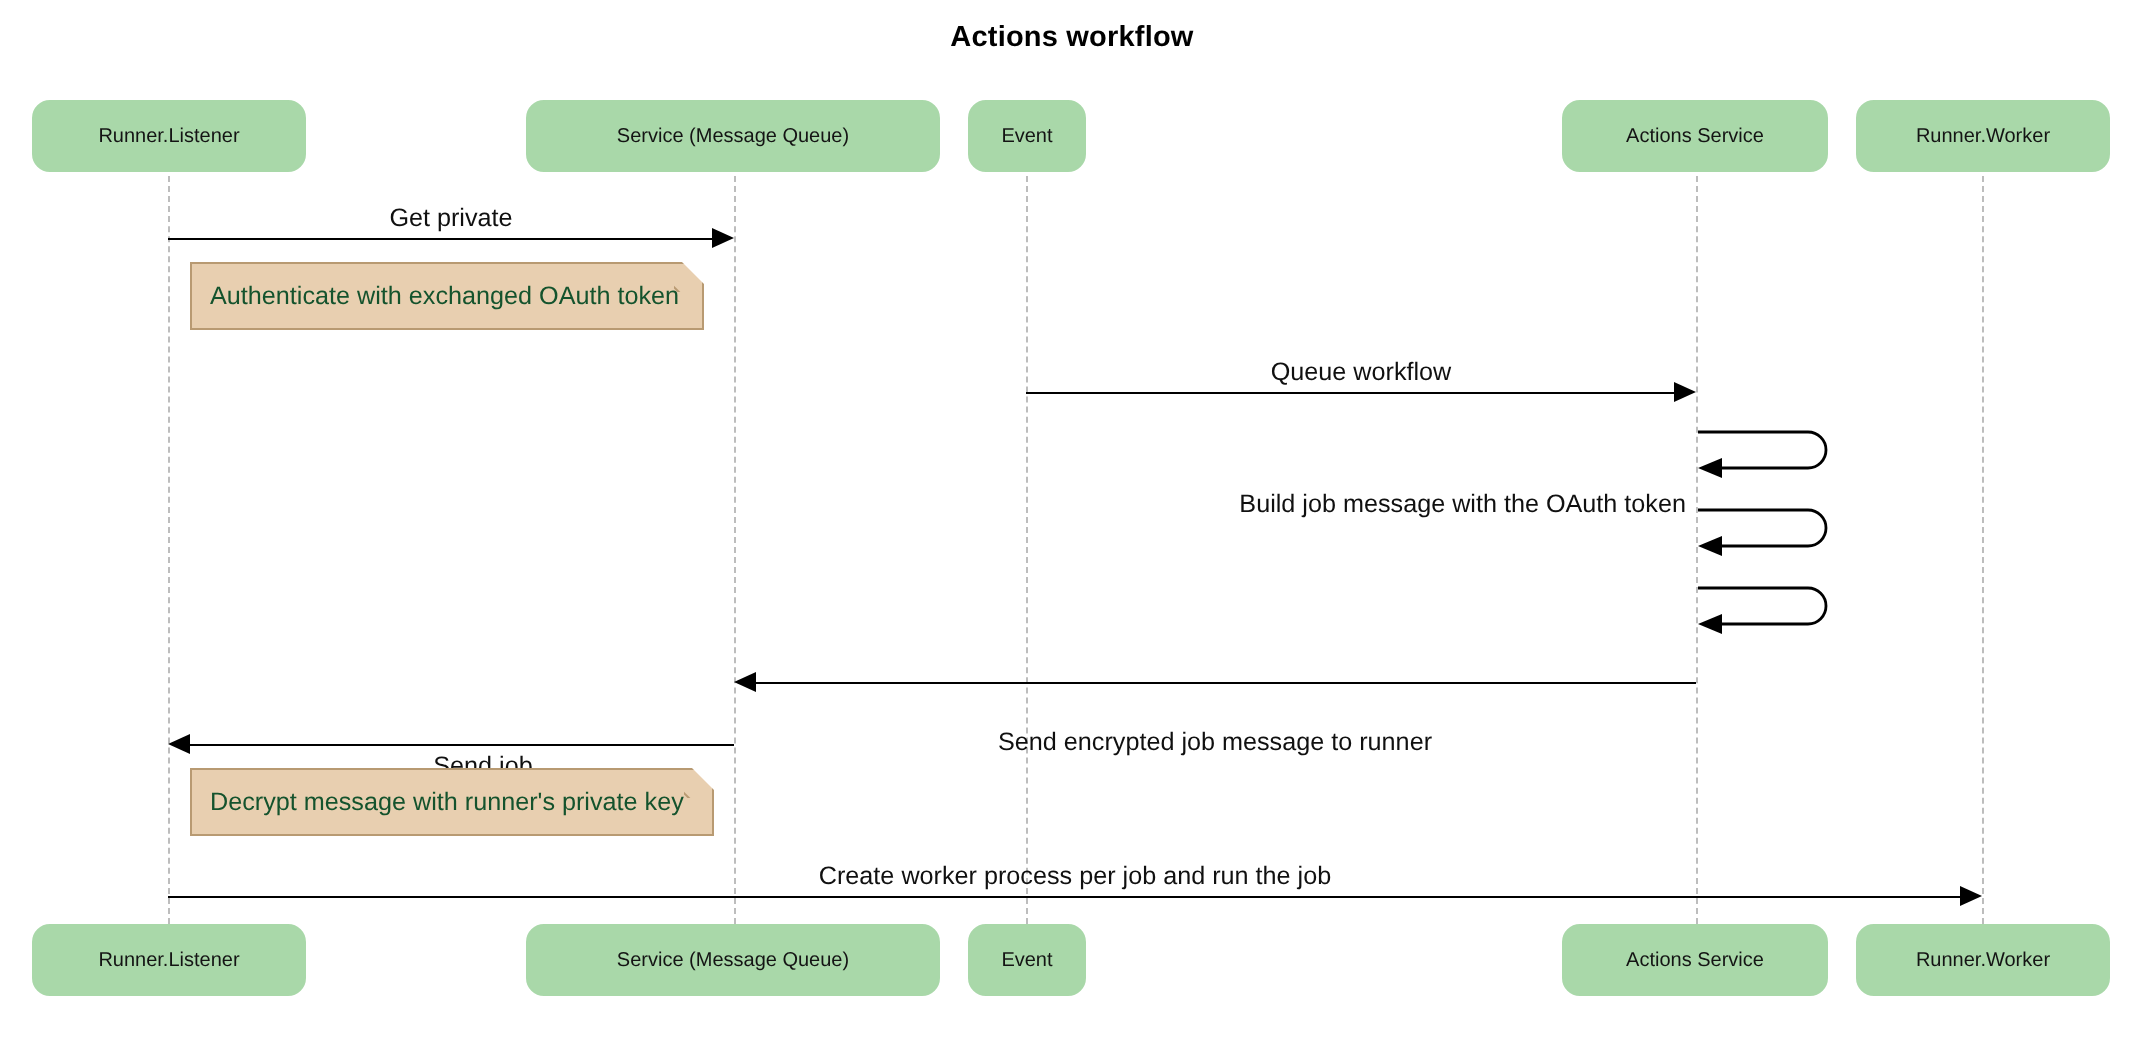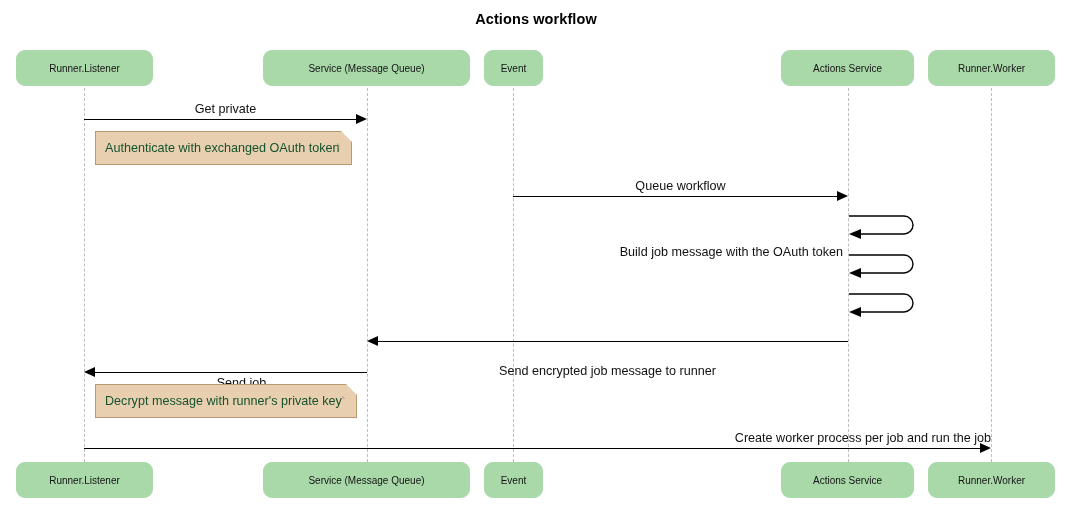--- a/index.html
+++ b/index.html
@@ -194,21 +194,21 @@
   </div>
 
   <div class="msg-label" style="left:367px; top:316px; width:481px;margin-top:48px;">Send encrypted job message to runner</div>
   <div class="msg" style="left:378px; top:341px; width:470px;"></div>
   <div class="arrowhead left" style="left:367px; top:336px;"></div>
 
   <div class="msg-label" style="left:100px; top:355px; width:283px;margin-top:21px;">Send job</div>
   <div class="msg" style="left:95px; top:372px; width:272px;"></div>
   <div class="arrowhead left" style="left:84px; top:367px;"></div>
 
-  <div class="msg-label" style="left:84px; top:431px; width:907px;text-align:right;">Create worker process per job and run the job</div>
+  <div class="msg-label" style="left:84px; top:431px; width:907px;">Create worker process per job and run the job</div>
   <div class="msg" style="left:84px; top:448px; width:896px;"></div>
   <div class="arrowhead right" style="left:980px; top:443px;"></div>
 
   <div class="note" style="left:95px; top:131px; width:257px; height:34px;">
     <span>Authenticate with exchanged OAuth token</span>
     <span class="note-fold"></span>
     <span class="note-fold-edge"></span>
   </div>
 
   <div class="note" style="left:95px; top:384px; width:262px; height:34px;">

